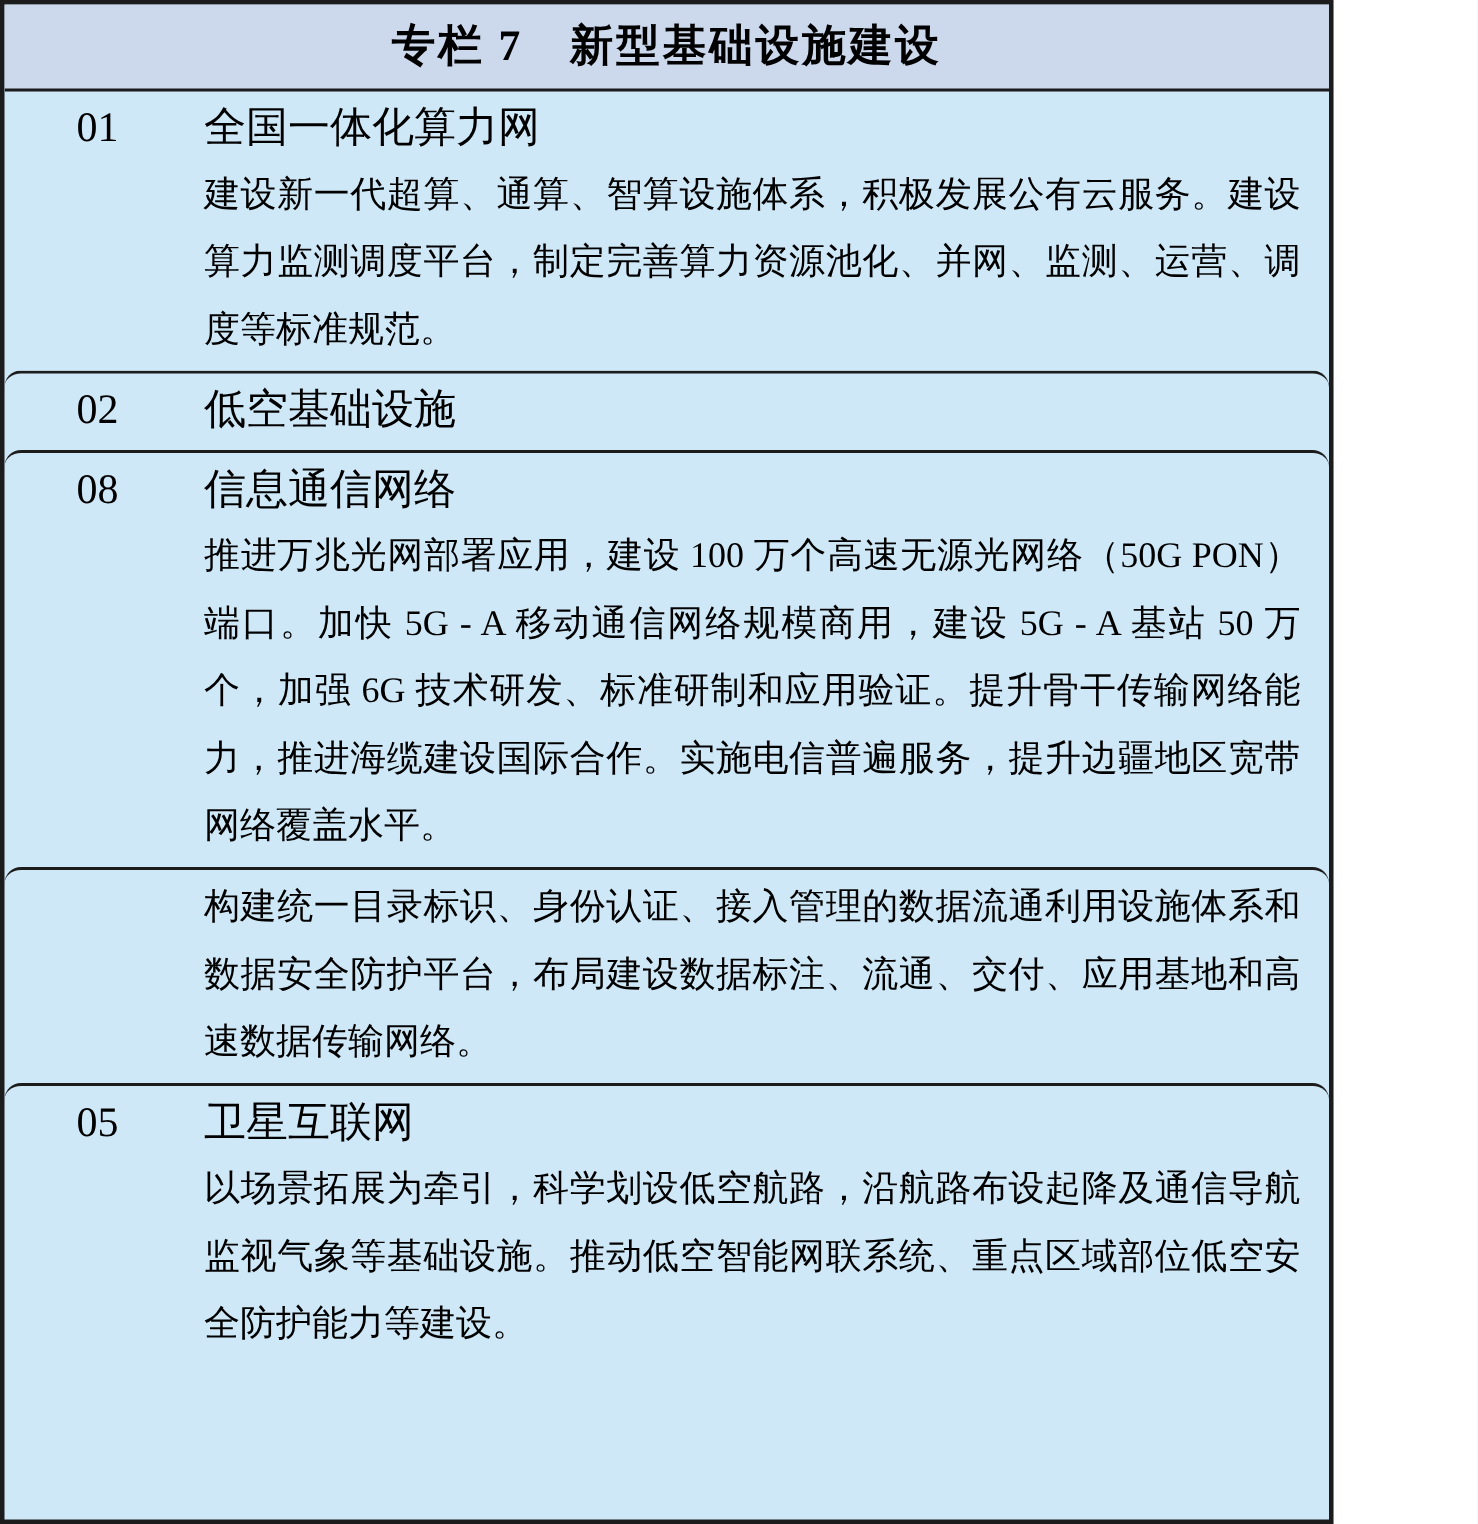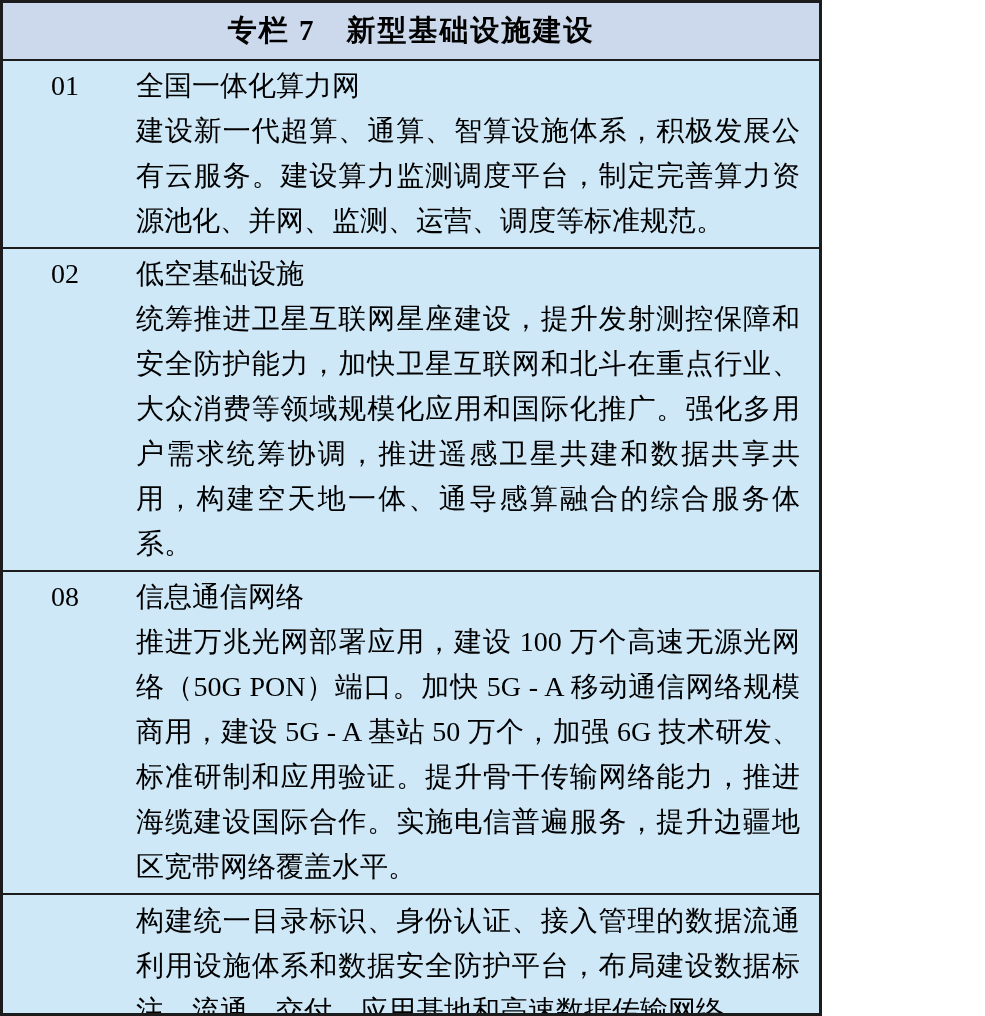--- a/index.html
+++ b/index.html
@@ -9,21 +9,21 @@
     --text:#000000;
   }
   *{margin:0;padding:0;box-sizing:border-box;}
   html,body{background:#ffffff;}
   body{
     width:985px;
     font-family:"Liberation Serif","DejaVu Serif",serif;
     color:var(--text);
   }
   .panel{
-    width:822px;
+    width:889px;
     height:1016px;
     border:3px solid var(--border);
     background:var(--body-bg);
     overflow:hidden;
   }
   .panel-header{
     height:58px;
     background:var(--header-bg);
     border-bottom:2px solid var(--border);
     display:flex;
@@ -31,40 +31,41 @@
     justify-content:center;
     font-size:29px;
     font-weight:bold;
     letter-spacing:2px;
   }
   .section{
     padding:3px 0 4px 0;
   }
   .section + .section{
     border-top:2px solid var(--border);
+    border-radius:11px;
   }
   .sec-head{
     display:flex;
     font-size:28px;
     line-height:44px;
     align-items:flex-end;
   }
   .sec-num{
     margin-left:48px;
     width:85px;
     flex:0 0 85px;
     font-family:"Liberation Serif","DejaVu Serif",serif;
   }
   .sec-title{
     flex:1;
   }
   .sec-body{
     margin-left:133px;
     margin-right:19px;
-    font-size:28px;
+    font-size:24px;
     line-height:45px;
     text-align:justify;
     text-justify:inter-ideograph;
   }
 </style>
 </head>
 <body>
 
 <div class="panel">
 
@@ -76,21 +77,20 @@
       <span class="sec-title">全国一体化算力网</span>
     </div>
     <p class="sec-body">建设新一代超算、通算、智算设施体系，积极发展公有云服务。建设算力监测调度平台，制定完善算力资源池化、并网、监测、运营、调度等标准规范。</p>
   </div>
 
   <div class="section">
     <div class="sec-head">
       <span class="sec-num">02</span>
       <span class="sec-title">低空基础设施</span>
     </div>
-    <p class="sec-body">统筹推进卫星互联网星座建设，提升发射测控保障和安全防护能力，加快卫星互联网和北斗在重点行业、大众消费等领域规模化应用和国际化推广。强化多用户需求统筹协调，推进遥感卫星共建和数据共享共用，构建空天地一体、通导感算融合的综合服务体系。</p>
   </div>
 
   <div class="section">
     <div class="sec-head">
       <span class="sec-num">08</span>
       <span class="sec-title">信息通信网络</span>
     </div>
     <p class="sec-body">推进万兆光网部署应用，建设 100 万个高速无源光网络（50G PON）端口。加快 5G - A 移动通信网络规模商用，建设 5G - A 基站 50 万个，加强 6G 技术研发、标准研制和应用验证。提升骨干传输网络能力，推进海缆建设国际合作。实施电信普遍服务，提升边疆地区宽带网络覆盖水平。</p>
   </div>
 

